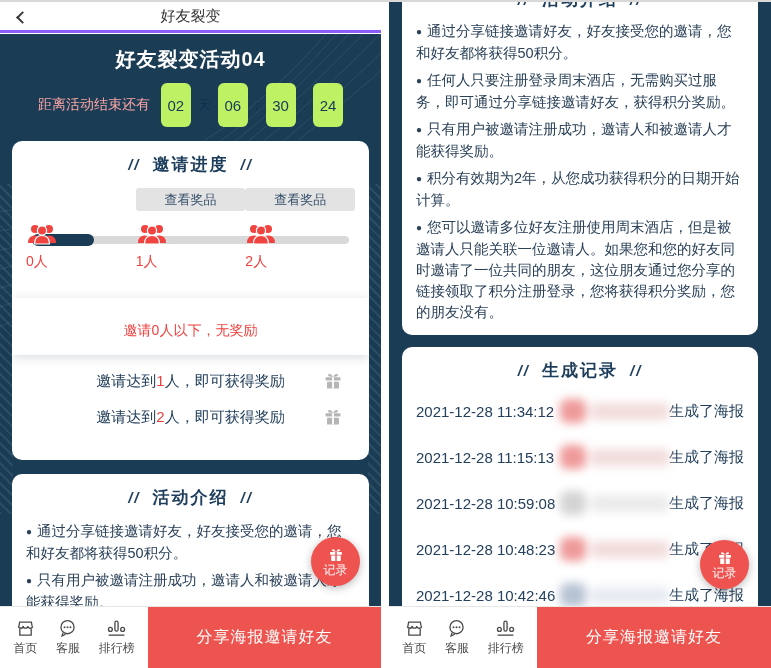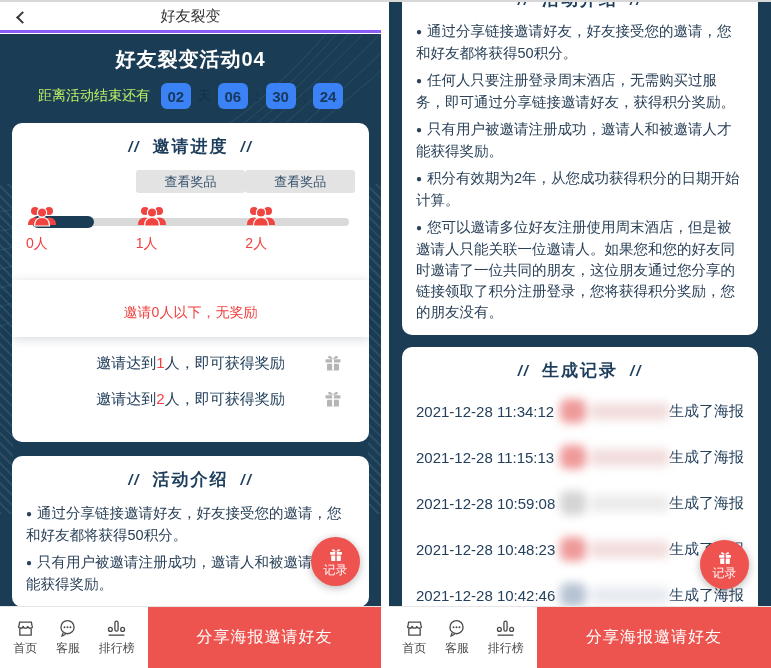--- a/index.html
+++ b/index.html
@@ -31,22 +31,22 @@
   .pill { position:relative; display:inline-flex; align-items:center; margin:23px 0 0 13px; height:30px;
           padding-right:16px; border-radius:15px; background:rgba(215,228,235,.32); }
   .pill-avatar { width:24px; height:24px; margin:3px 6px 3px 4px; border-radius:50%; background:#fff;
                  display:flex; align-items:center; justify-content:center; }
   .pill-text { color:#f2f6f8; font-size:14px; white-space:nowrap; }
 
   .activity-title { position:relative; margin-top:12px; text-align:center; color:#fff; font-size:20px;
                     font-weight:bold; letter-spacing:1px; }
 
   .countdown { position:relative; margin-top:10px; display:flex; align-items:center; justify-content:center; gap:7px; }
-  .cd-label { color:#bef264; font-size:14px; margin-right:4px; }
-  .cd-box { width:30px; height:26px; background:#3b82f6; border-radius:6px; color:#17395b; font-weight:bold;
+  .cd-label { color:#fca5a5; font-size:14px; margin-right:4px; }
+  .cd-box { width:30px; height:44px; background:#bef264; border-radius:6px; color:#17395b; font-weight:normal;
             font-size:15px; display:flex; align-items:center; justify-content:center; }
   .cd-sep { color:#10304a; font-size:13px; }
 
   
   .card { position:relative; background:#fff; border-radius:10px; margin:14px 12px 0; padding:12px 14px; }
   .card-head { display:flex; align-items:center; justify-content:center; gap:12px; }
   .slash { color:#1d3d5c; font-weight:bold; font-style:italic; font-size:15px; letter-spacing:2px; }
   .card-title { color:#1d3d5c; font-size:17px; font-weight:bold; letter-spacing:2px; }
 
   

